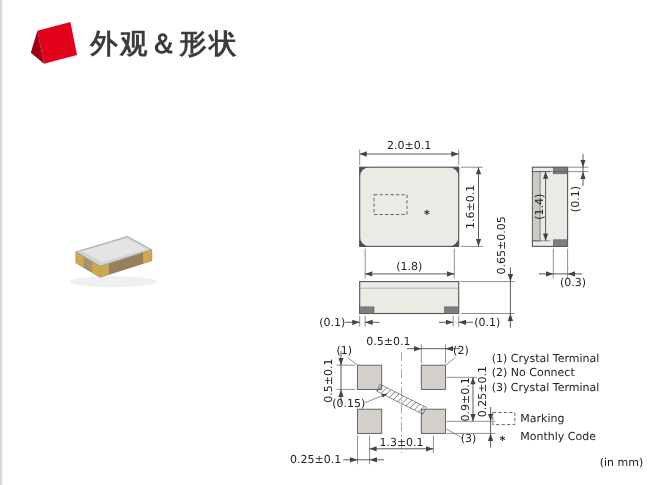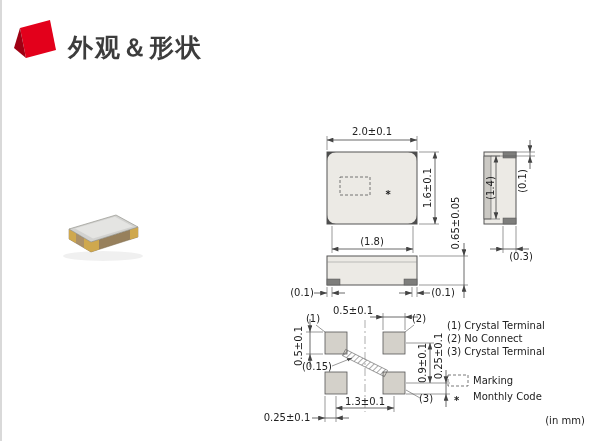--- a/index.html
+++ b/index.html
@@ -1,21 +1,21 @@
 <!DOCTYPE html>
 <html><head>
 <meta charset="utf-8">
 <style>
   html,body{margin:0;padding:0;background:#fff;}
   .page{
     position:relative;width:610px;height:441px;background:#ffffff;
     border-left:2px solid #d9d9d9;overflow:hidden;
     font-family:"DejaVu Sans","Liberation Sans",sans-serif;
   }
-  .hdr{position:absolute;left:8px;top:14px;display:flex;align-items:flex-end;gap:8px;}
+  .hdr{position:absolute;left:22px;top:14px;display:flex;align-items:center;gap:8px;}
   .title{
     font-size:25px;font-weight:bold;color:#3c3c3c;letter-spacing:2px;
     font-family:"DejaVu Sans","Liberation Sans",sans-serif;
   }
   svg.draw{position:absolute;left:0;top:0;}
   svg text{font-family:"DejaVu Sans","Liberation Sans",sans-serif;}
   .d{font-size:10px;fill:#222;}
   .lbl{font-size:10px;fill:#222;}
   .leg{font-size:10px;fill:#222;}
   .ext{stroke:#555;stroke-width:0.6;fill:none;}

